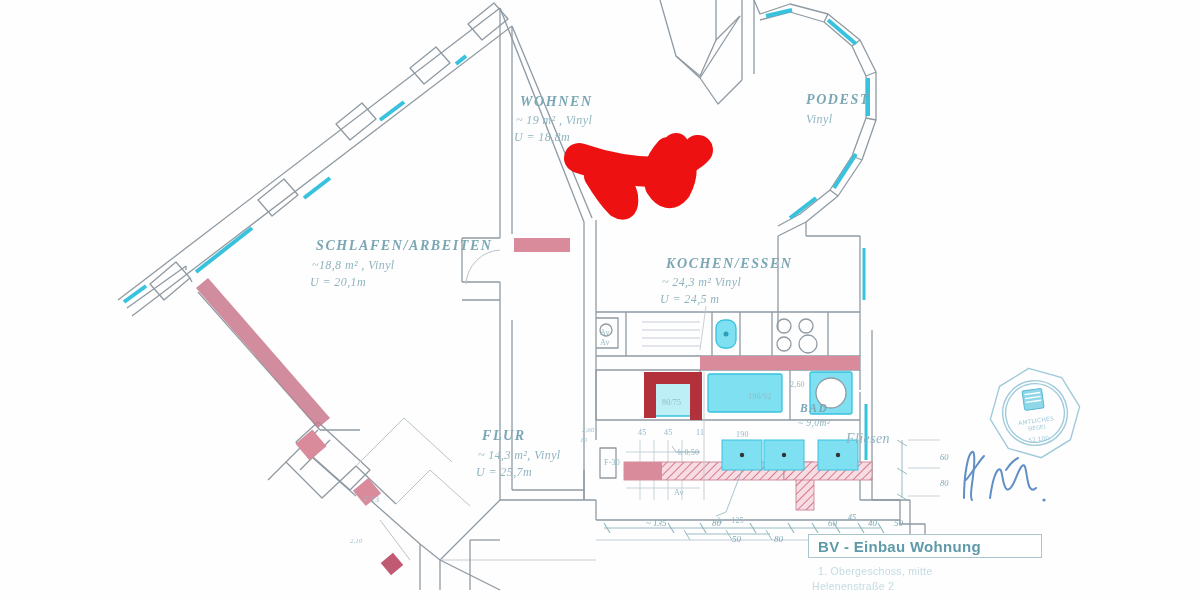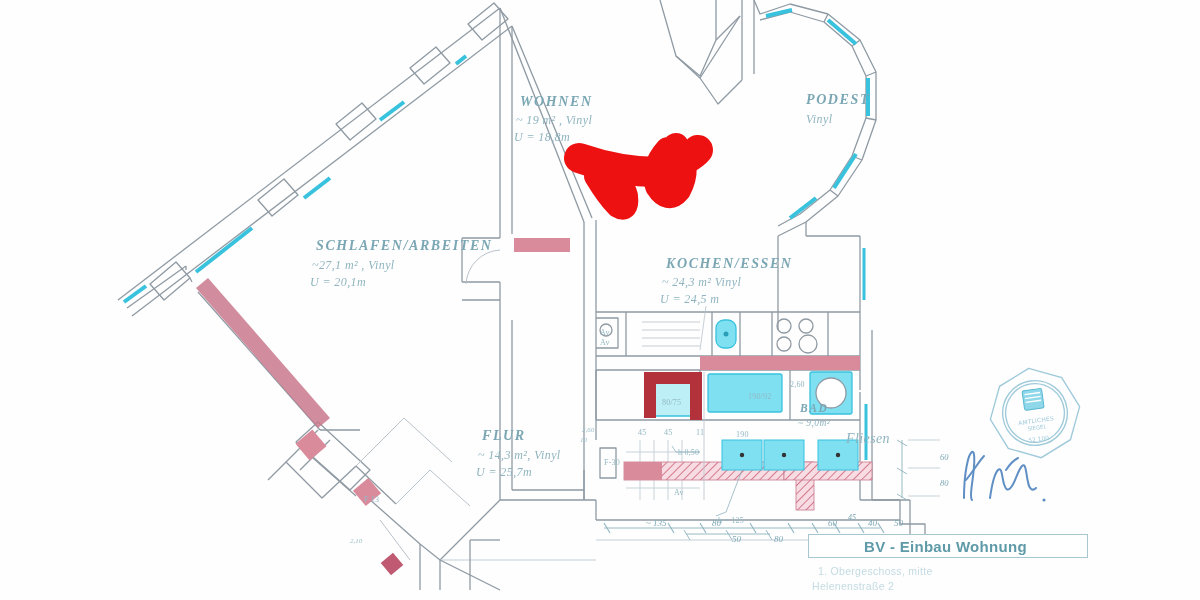--- a/index.html
+++ b/index.html
@@ -12,21 +12,21 @@
              font-weight:700;letter-spacing:1.6px;font-size:14px;color:#7ba7b4;}
   .room-sub{font-family:"Liberation Serif",serif;font-style:italic;
             font-size:12px;color:#8fb4bf;letter-spacing:.4px;}
   .tiny{font-family:"Liberation Serif",serif;
         font-size:8px;color:#93b8c3;letter-spacing:.2px;}
   .tiny2{font-family:"Liberation Serif",serif;font-style:italic;
          font-size:7px;color:#9cc0ca;}
   .dimtxt{font-family:"Liberation Serif",serif;font-style:italic;
           font-size:9px;color:#7ea9b6;padding-left:32px;}
   #titleblock{position:absolute;left:808px;top:534px;width:232px;height:22px;
-     border:1px solid #a8c6d0;background:#ffffff;display:flex;align-items:center;padding-left:46px;}
+     border:1px solid #a8c6d0;background:#ffffff;display:flex;align-items:center;}
   #titleblock span{font-family:"Liberation Sans",sans-serif;font-weight:700;
      font-size:15px;color:#5f9aa8;letter-spacing:.3px;padding-left:9px;}
   .subtitle{position:absolute;font-family:"Liberation Sans",sans-serif;
      font-size:10.5px;color:#c3dbe2;letter-spacing:.3px;}
   #stamp{position:absolute;left:986px;top:364px;width:98px;height:98px;}
   #sig{position:absolute;left:946px;top:440px;width:110px;height:70px;}
 </style>
 </head>
 <body>
 
@@ -259,21 +259,21 @@
       <path d="M676,146 Q690,168 678,190 Q668,202 658,186 Q652,168 668,150" stroke-width="26"></path>
       <path d="M596,176 Q608,196 618,206 Q628,212 626,196 Q622,180 606,172" stroke-width="24"></path>
     </g>
   </svg>
 
   <div class="txt room-name" style="left:520px;top:94px">WOHNEN</div>
   <div class="txt room-sub" style="left:516px;top:113px">~ 19 m² , Vinyl</div>
   <div class="txt room-sub" style="left:514px;top:130px">U = 18,8m</div>
 
   <div class="txt room-name" style="left:316px;top:238px">SCHLAFEN/ARBEITEN</div>
-  <div class="txt room-sub" style="left:312px;top:258px">~27,1 m² , Vinyl</div>
+  <div class="txt room-sub" style="left:312px;top:258px">~18,8 m² , Vinyl</div>
   <div class="txt room-sub" style="left:310px;top:275px">U = 20,1m</div>
 
   <div class="txt room-name" style="left:666px;top:256px">KOCHEN/ESSEN</div>
   <div class="txt room-sub" style="left:662px;top:275px">~ 24,3 m² Vinyl</div>
   <div class="txt room-sub" style="left:660px;top:292px">U = 24,5 m</div>
 
   <div class="txt room-name" style="left:482px;top:428px">FLUR</div>
   <div class="txt room-sub" style="left:478px;top:448px">~ 14,3 m², Vinyl</div>
   <div class="txt room-sub" style="left:476px;top:465px">U = 25,7m</div>
 

